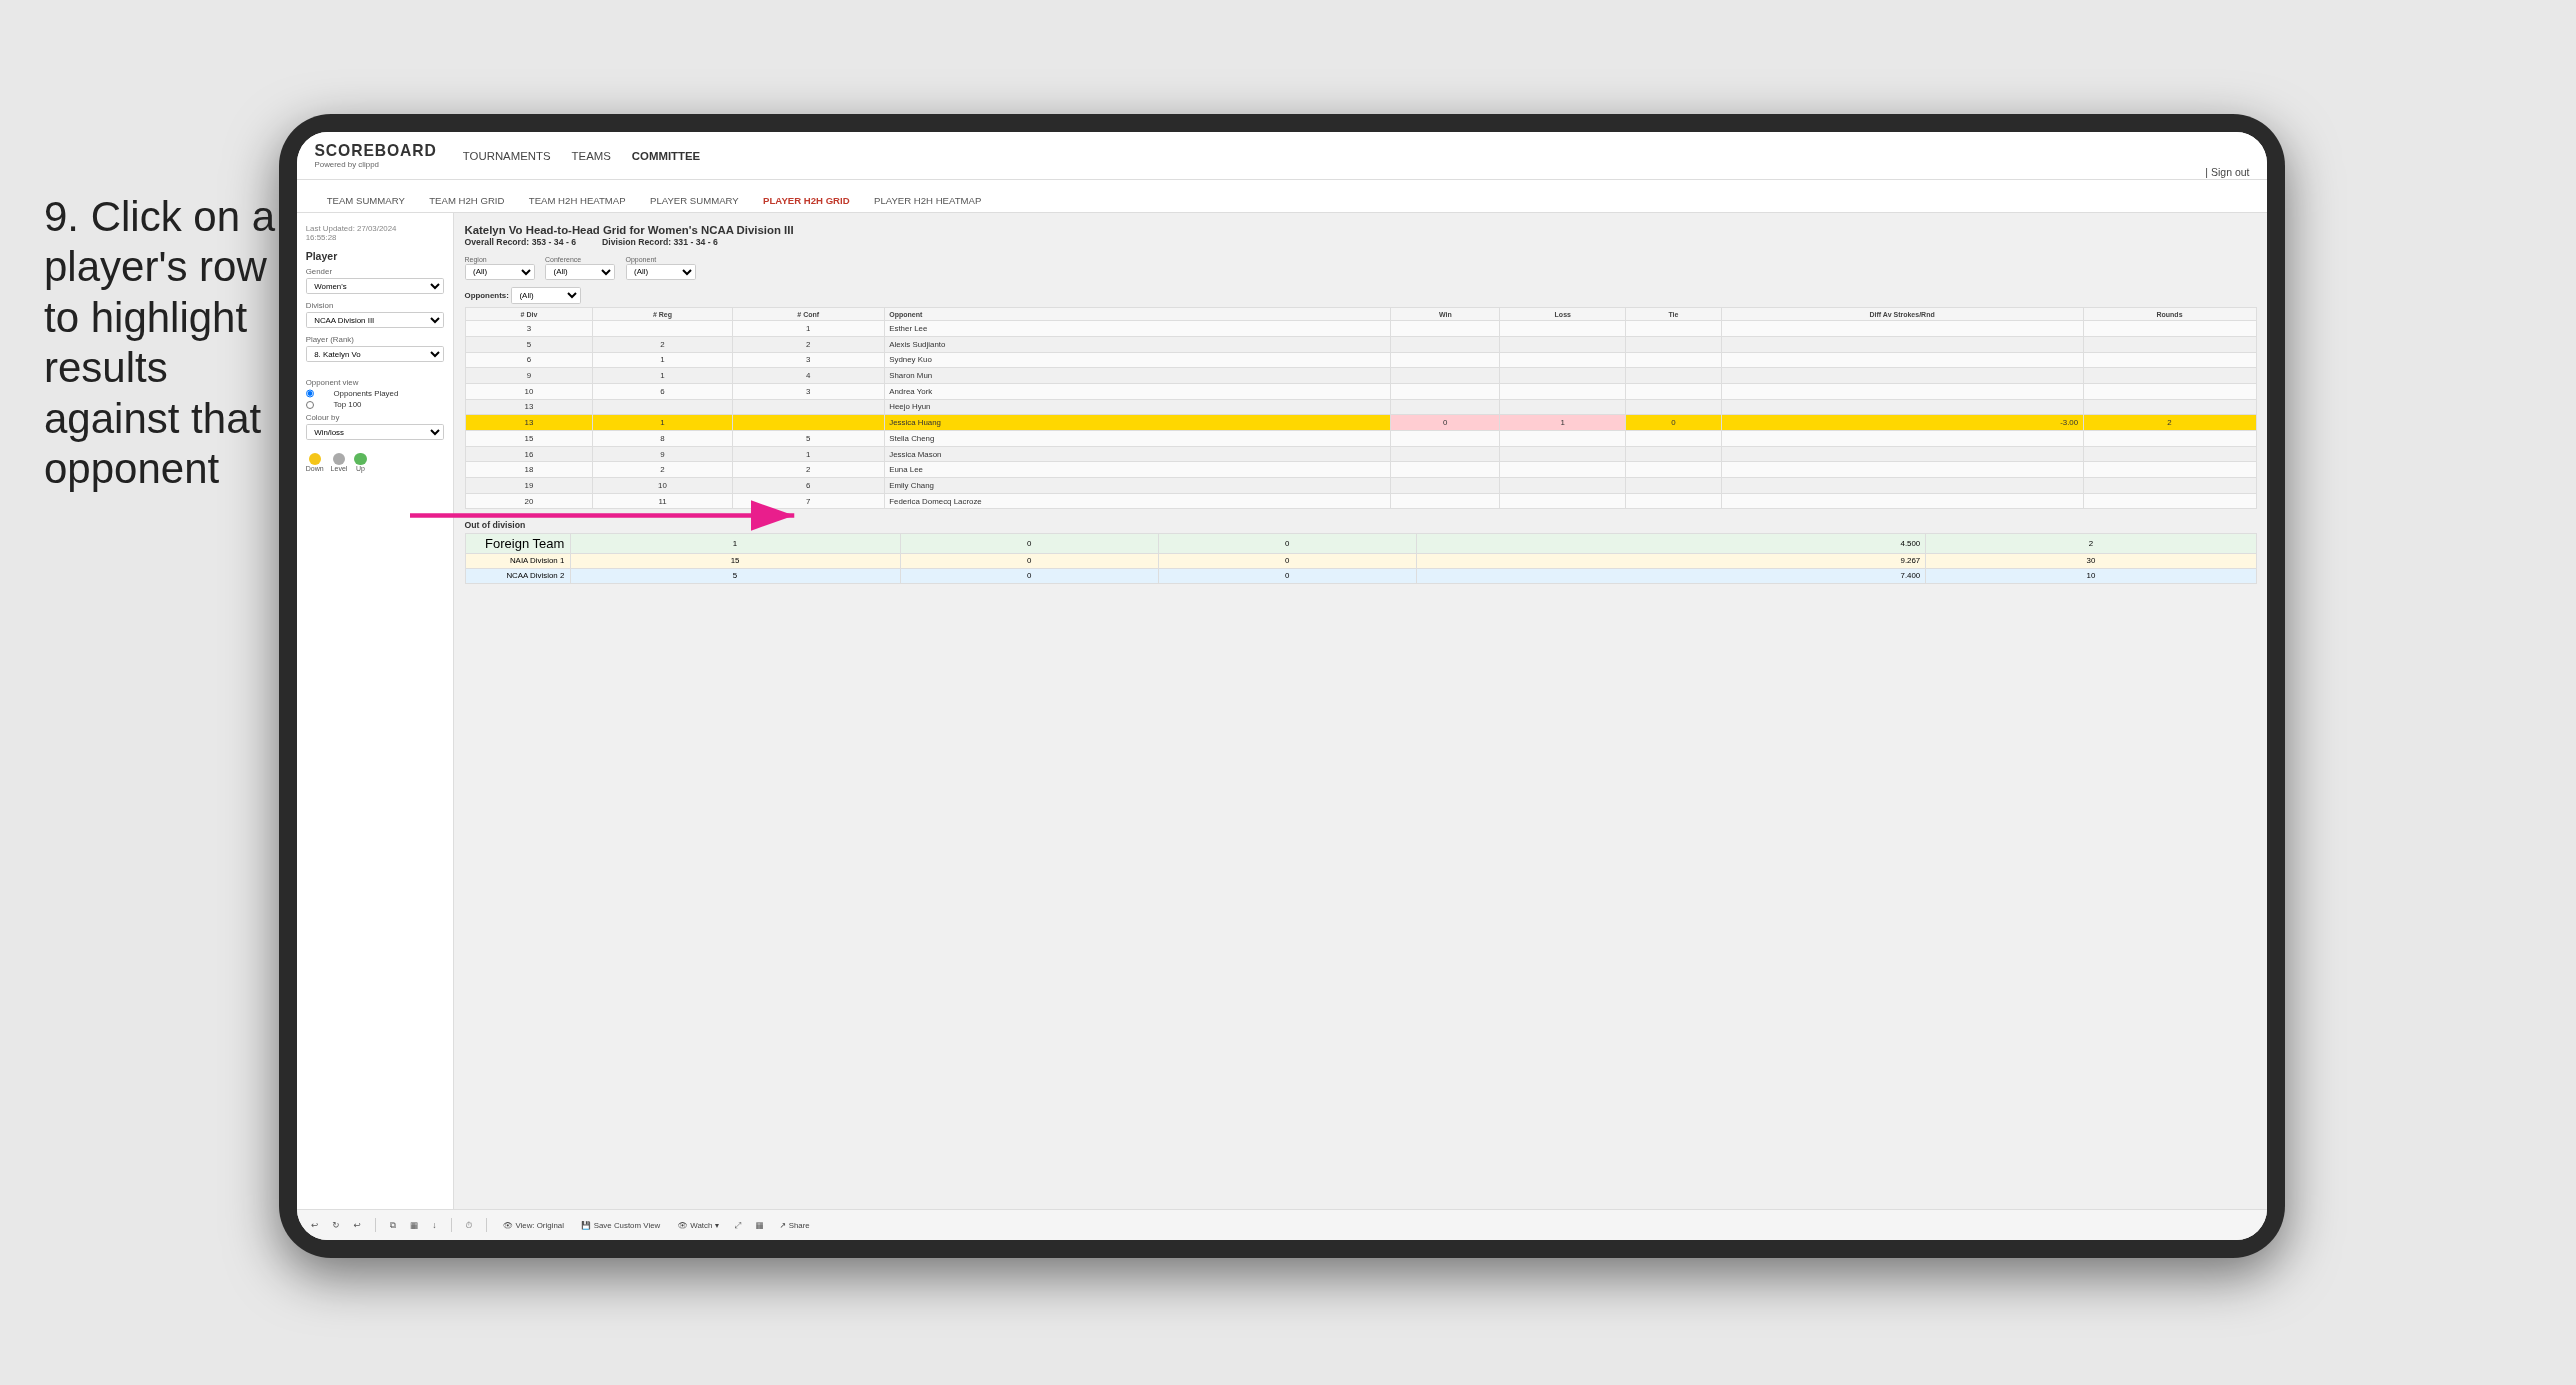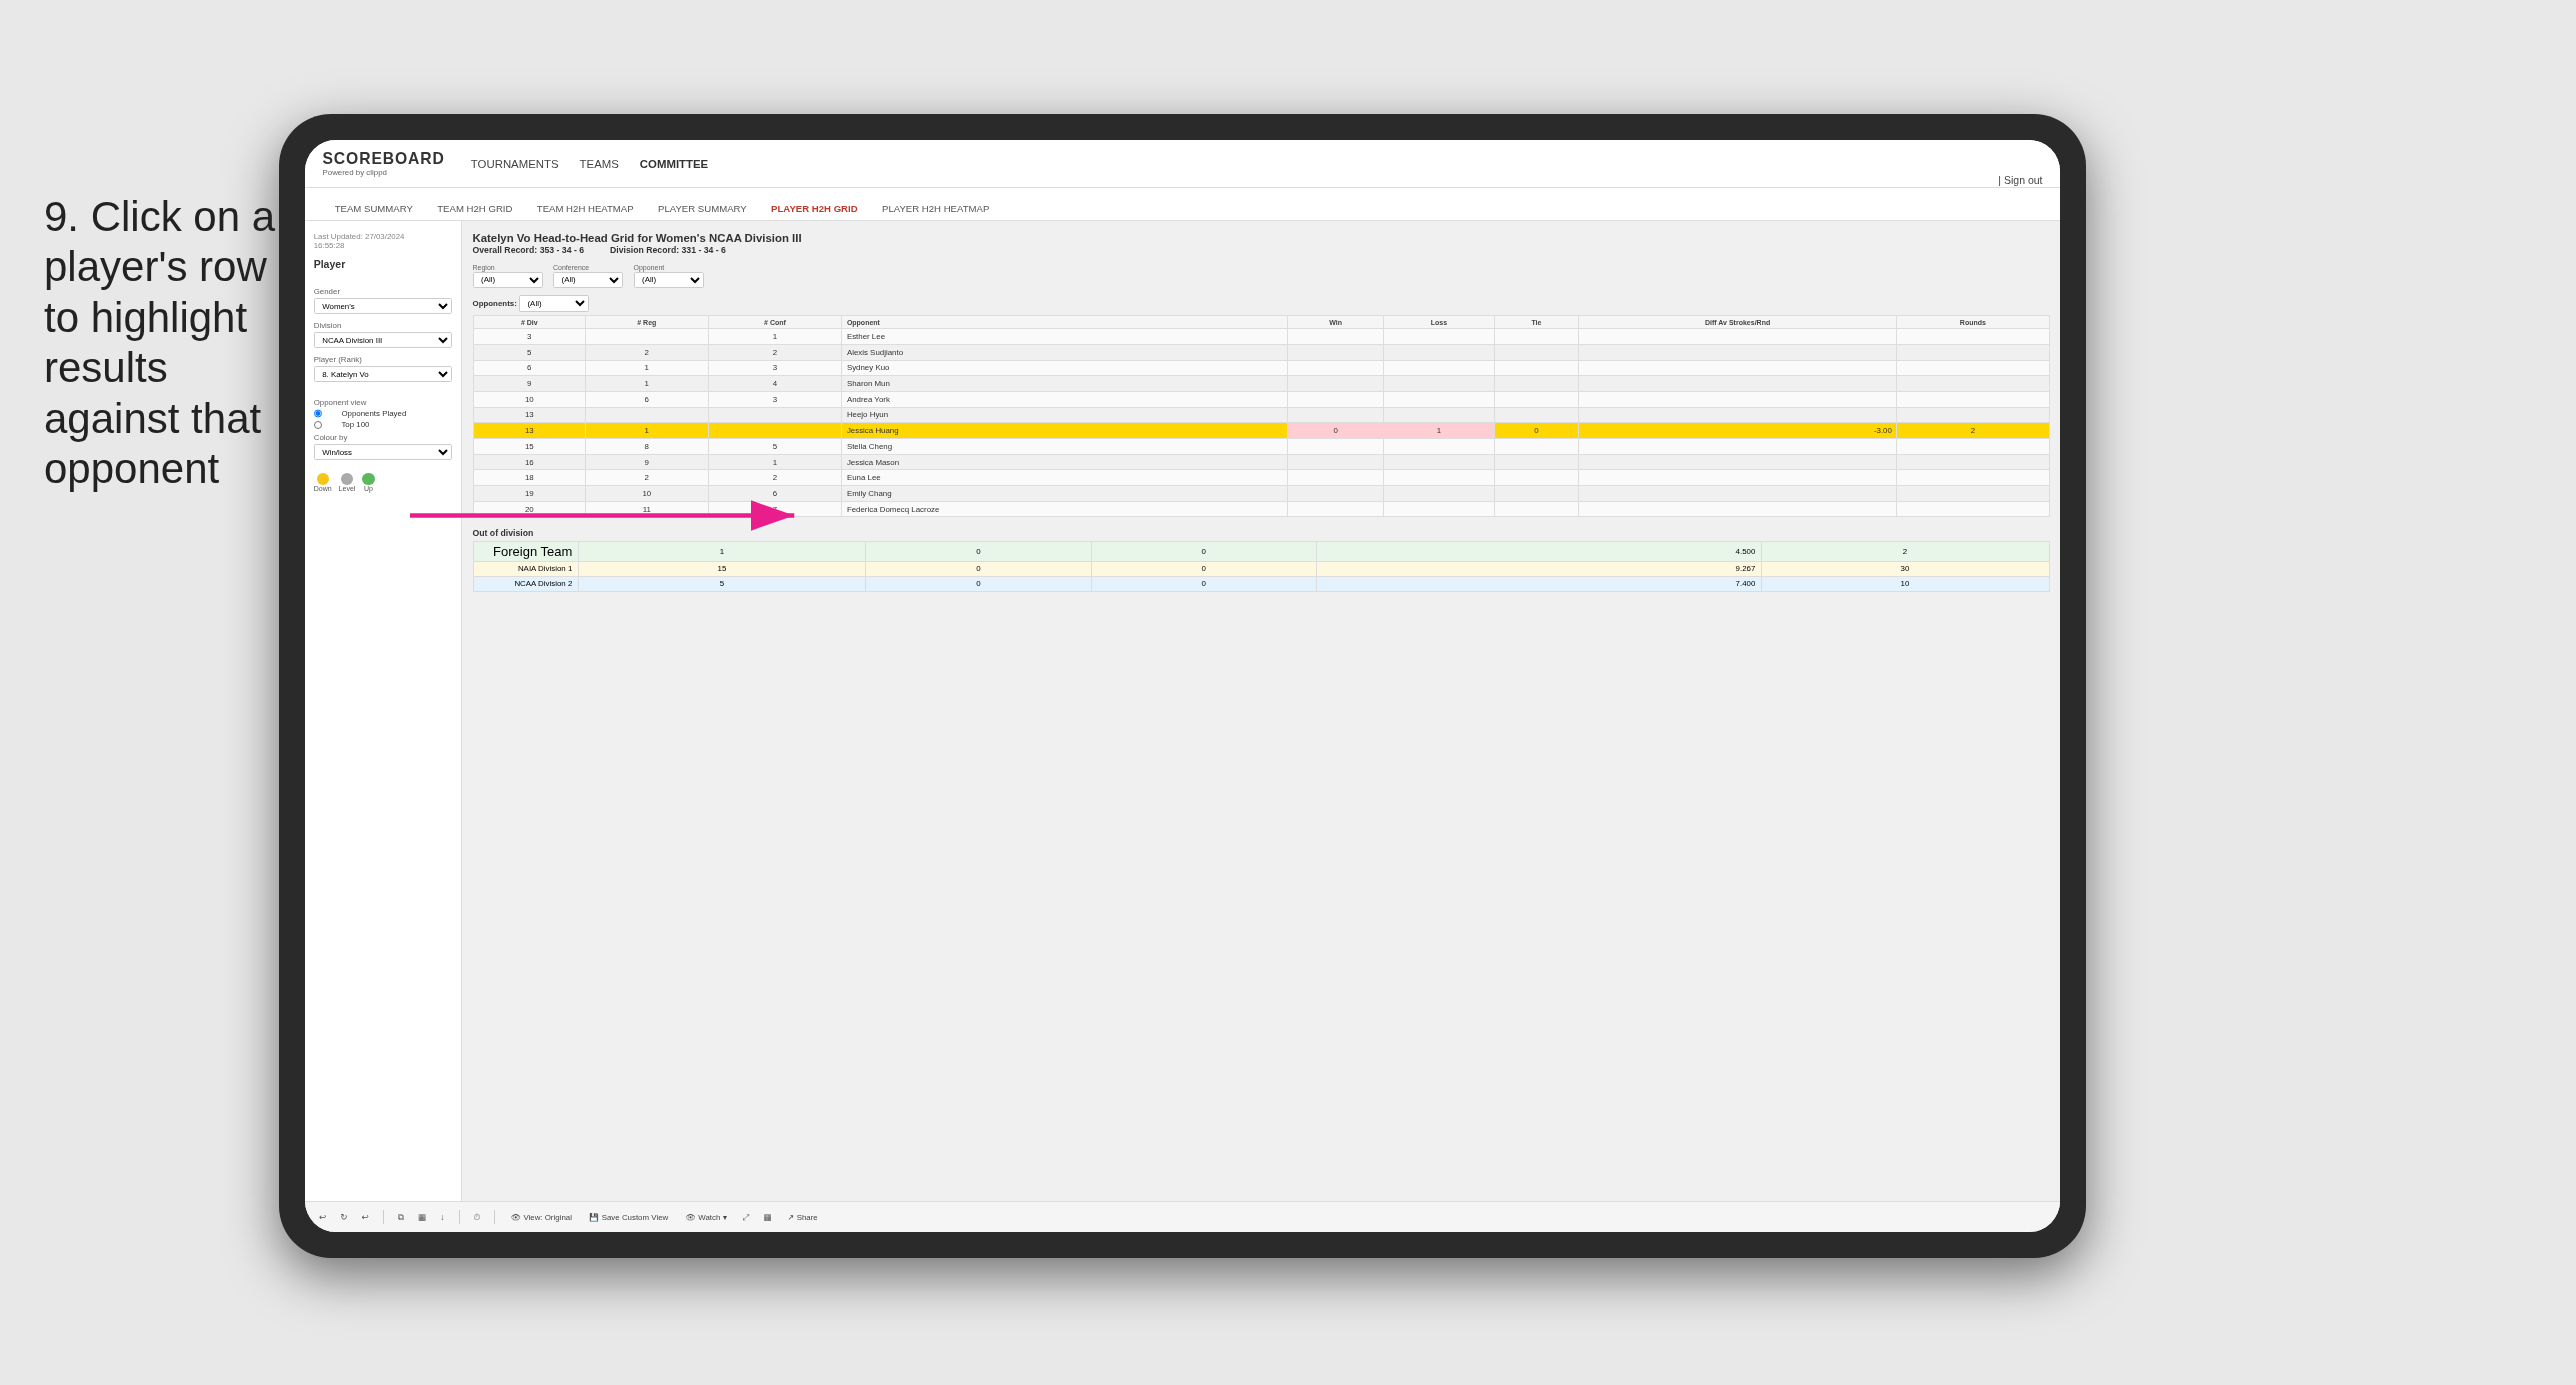--- a/index.html
+++ b/index.html
@@ -22,25 +22,25 @@
       font-weight: 400;
       line-height: 1.2;
       color: #222;
     }
 
     
     .device-frame {
       position: absolute;
       left: 279px;
       top: 114px;
-      width: 1807px;
+      width: 2006px;
       height: 1144px;
       background: #2a2a2a;
       border-radius: 52px;
-      padding: 26px;
+      padding: 18px;
       box-shadow: 0 17.5px 52px rgba(0,0,0,0.5);
     }
 
     .device-screen {
       width: 100%;
       height: 100%;
       background: #fff;
       border-radius: 31px;
       overflow: hidden;
       display: flex;
@@ -155,21 +155,21 @@
     .sidebar-updated {
       font-size: 7.9px;
       color: #888;
       margin-bottom: 8.7px;
     }
 
     .sidebar-section-title {
       font-size: 10.5px;
       font-weight: 700;
       color: #333;
-      margin-bottom: 17px;
+      margin-bottom: 5px;
     }
 
     .sidebar-label {
       font-size: 7.9px;
       color: #666;
       margin-bottom: 1.7px;
     }
 
     .sidebar-select {
       width: 100%;

